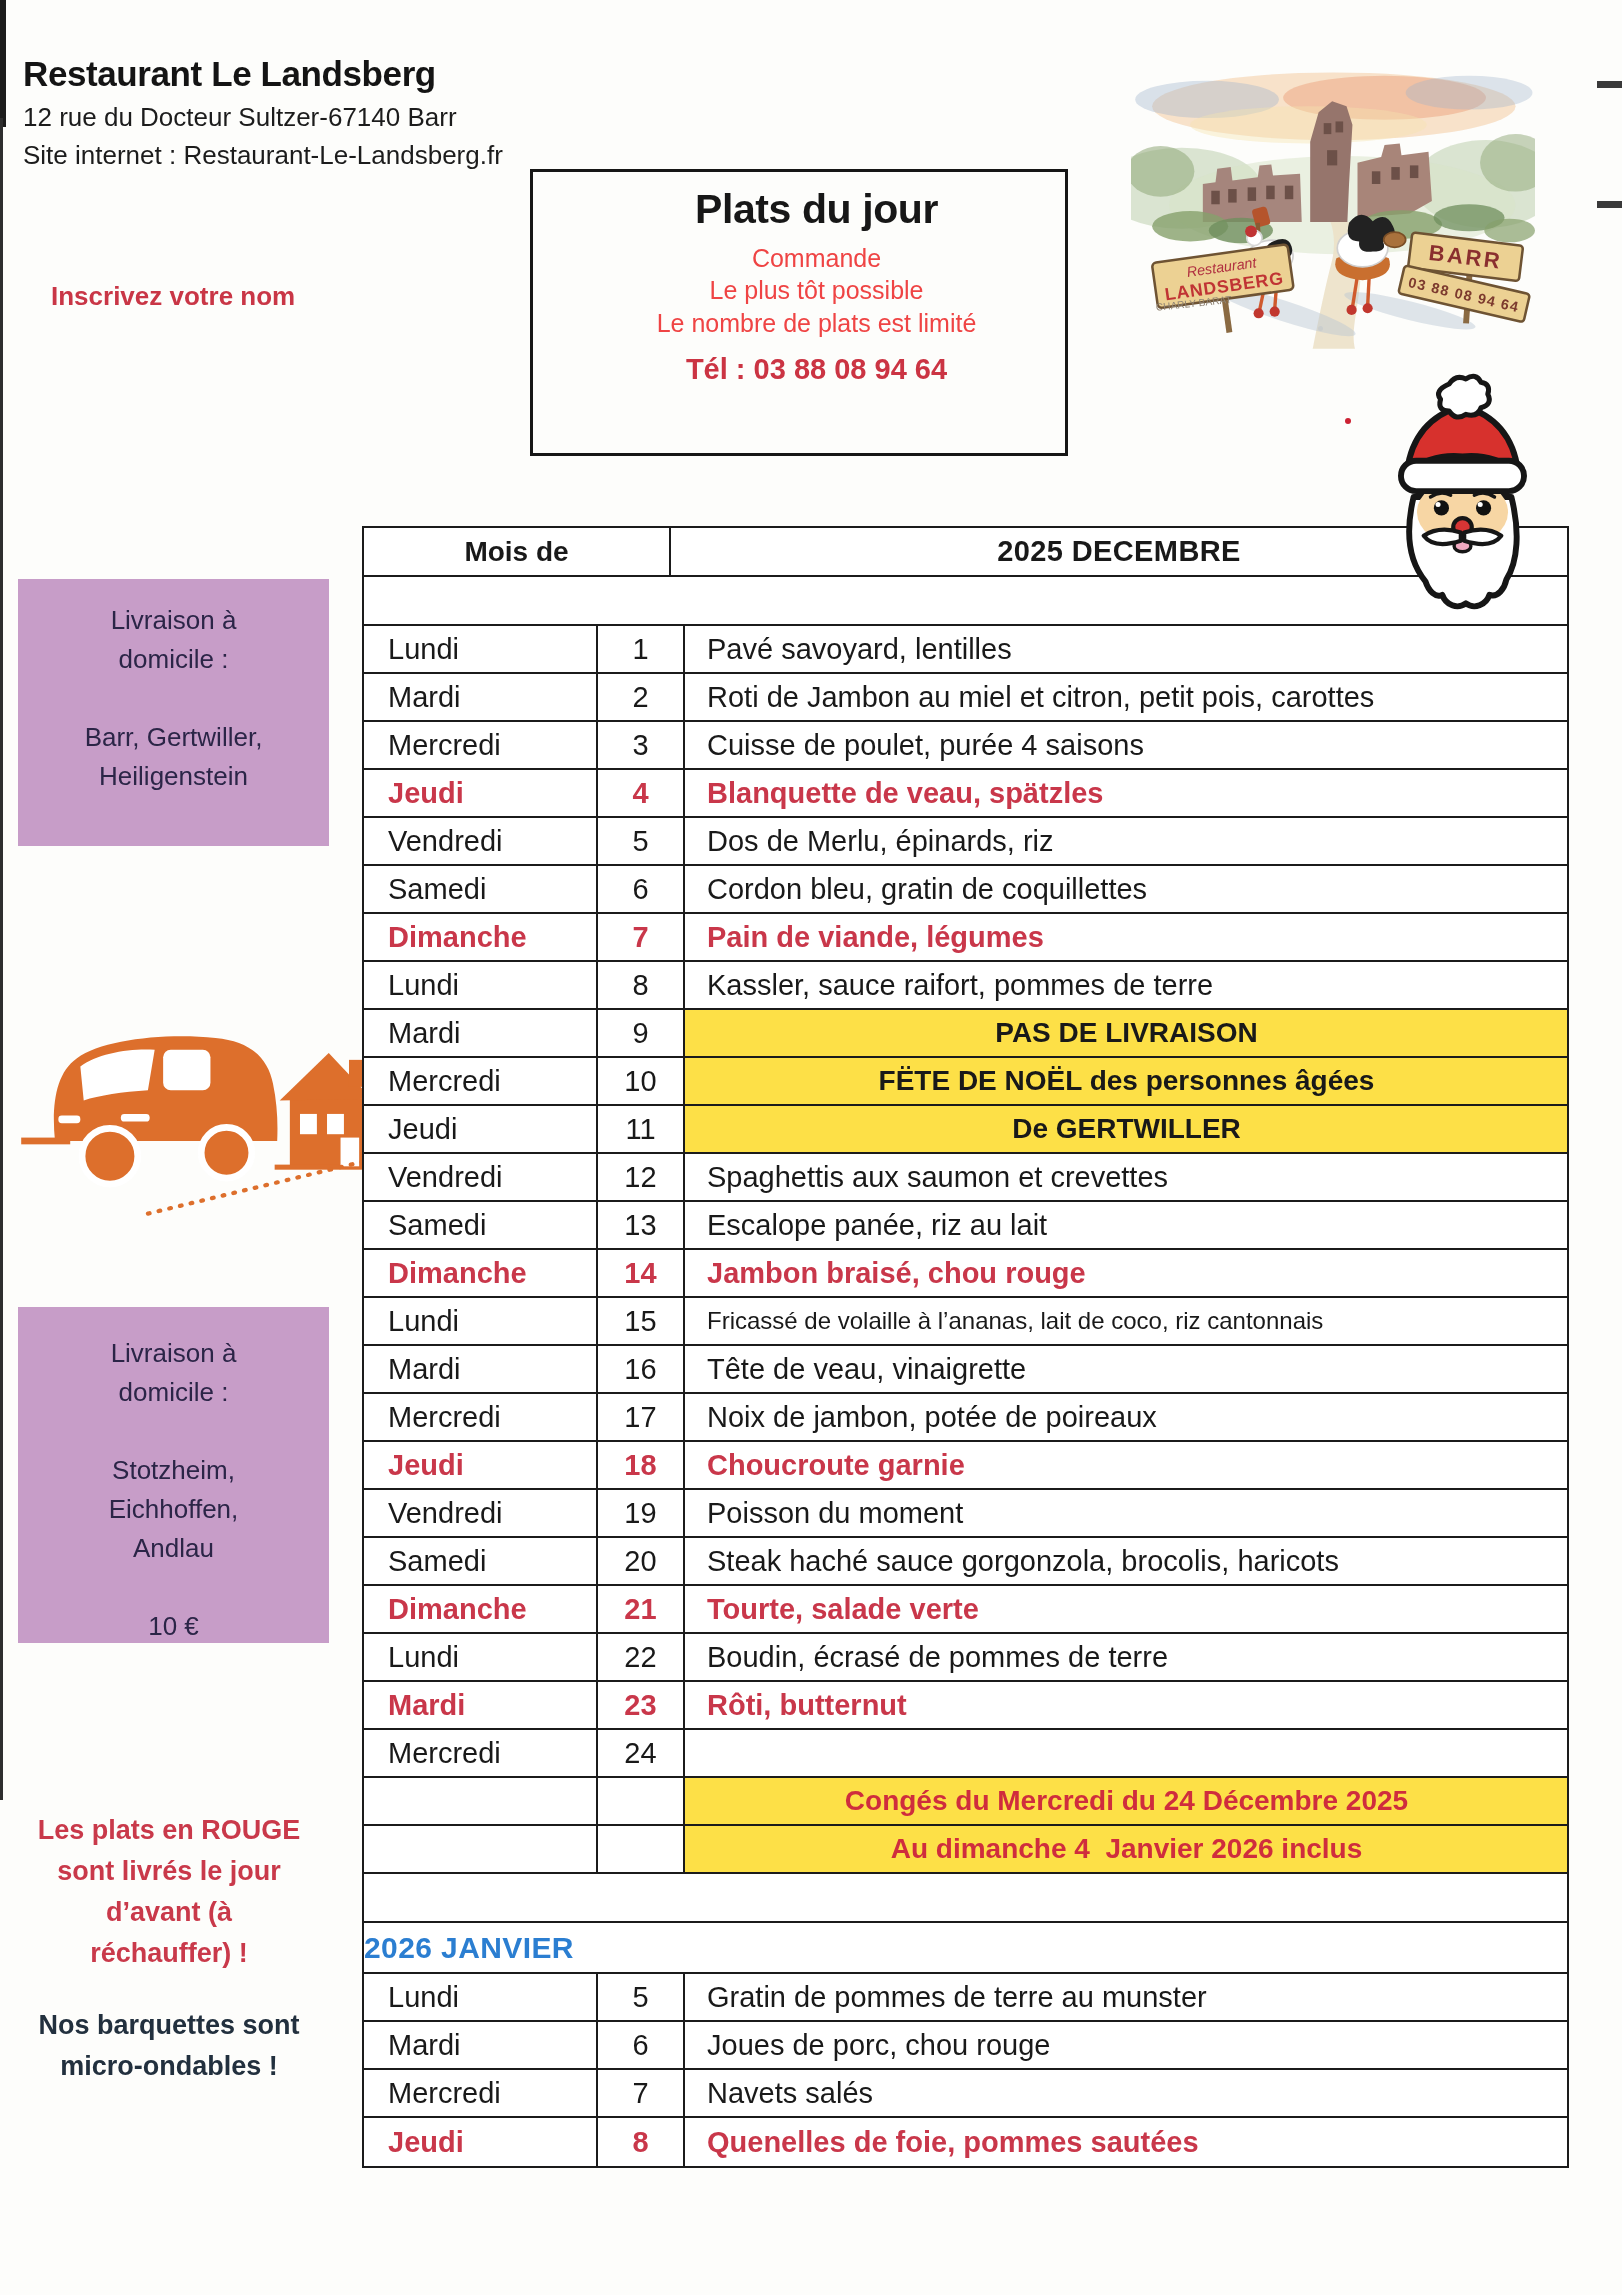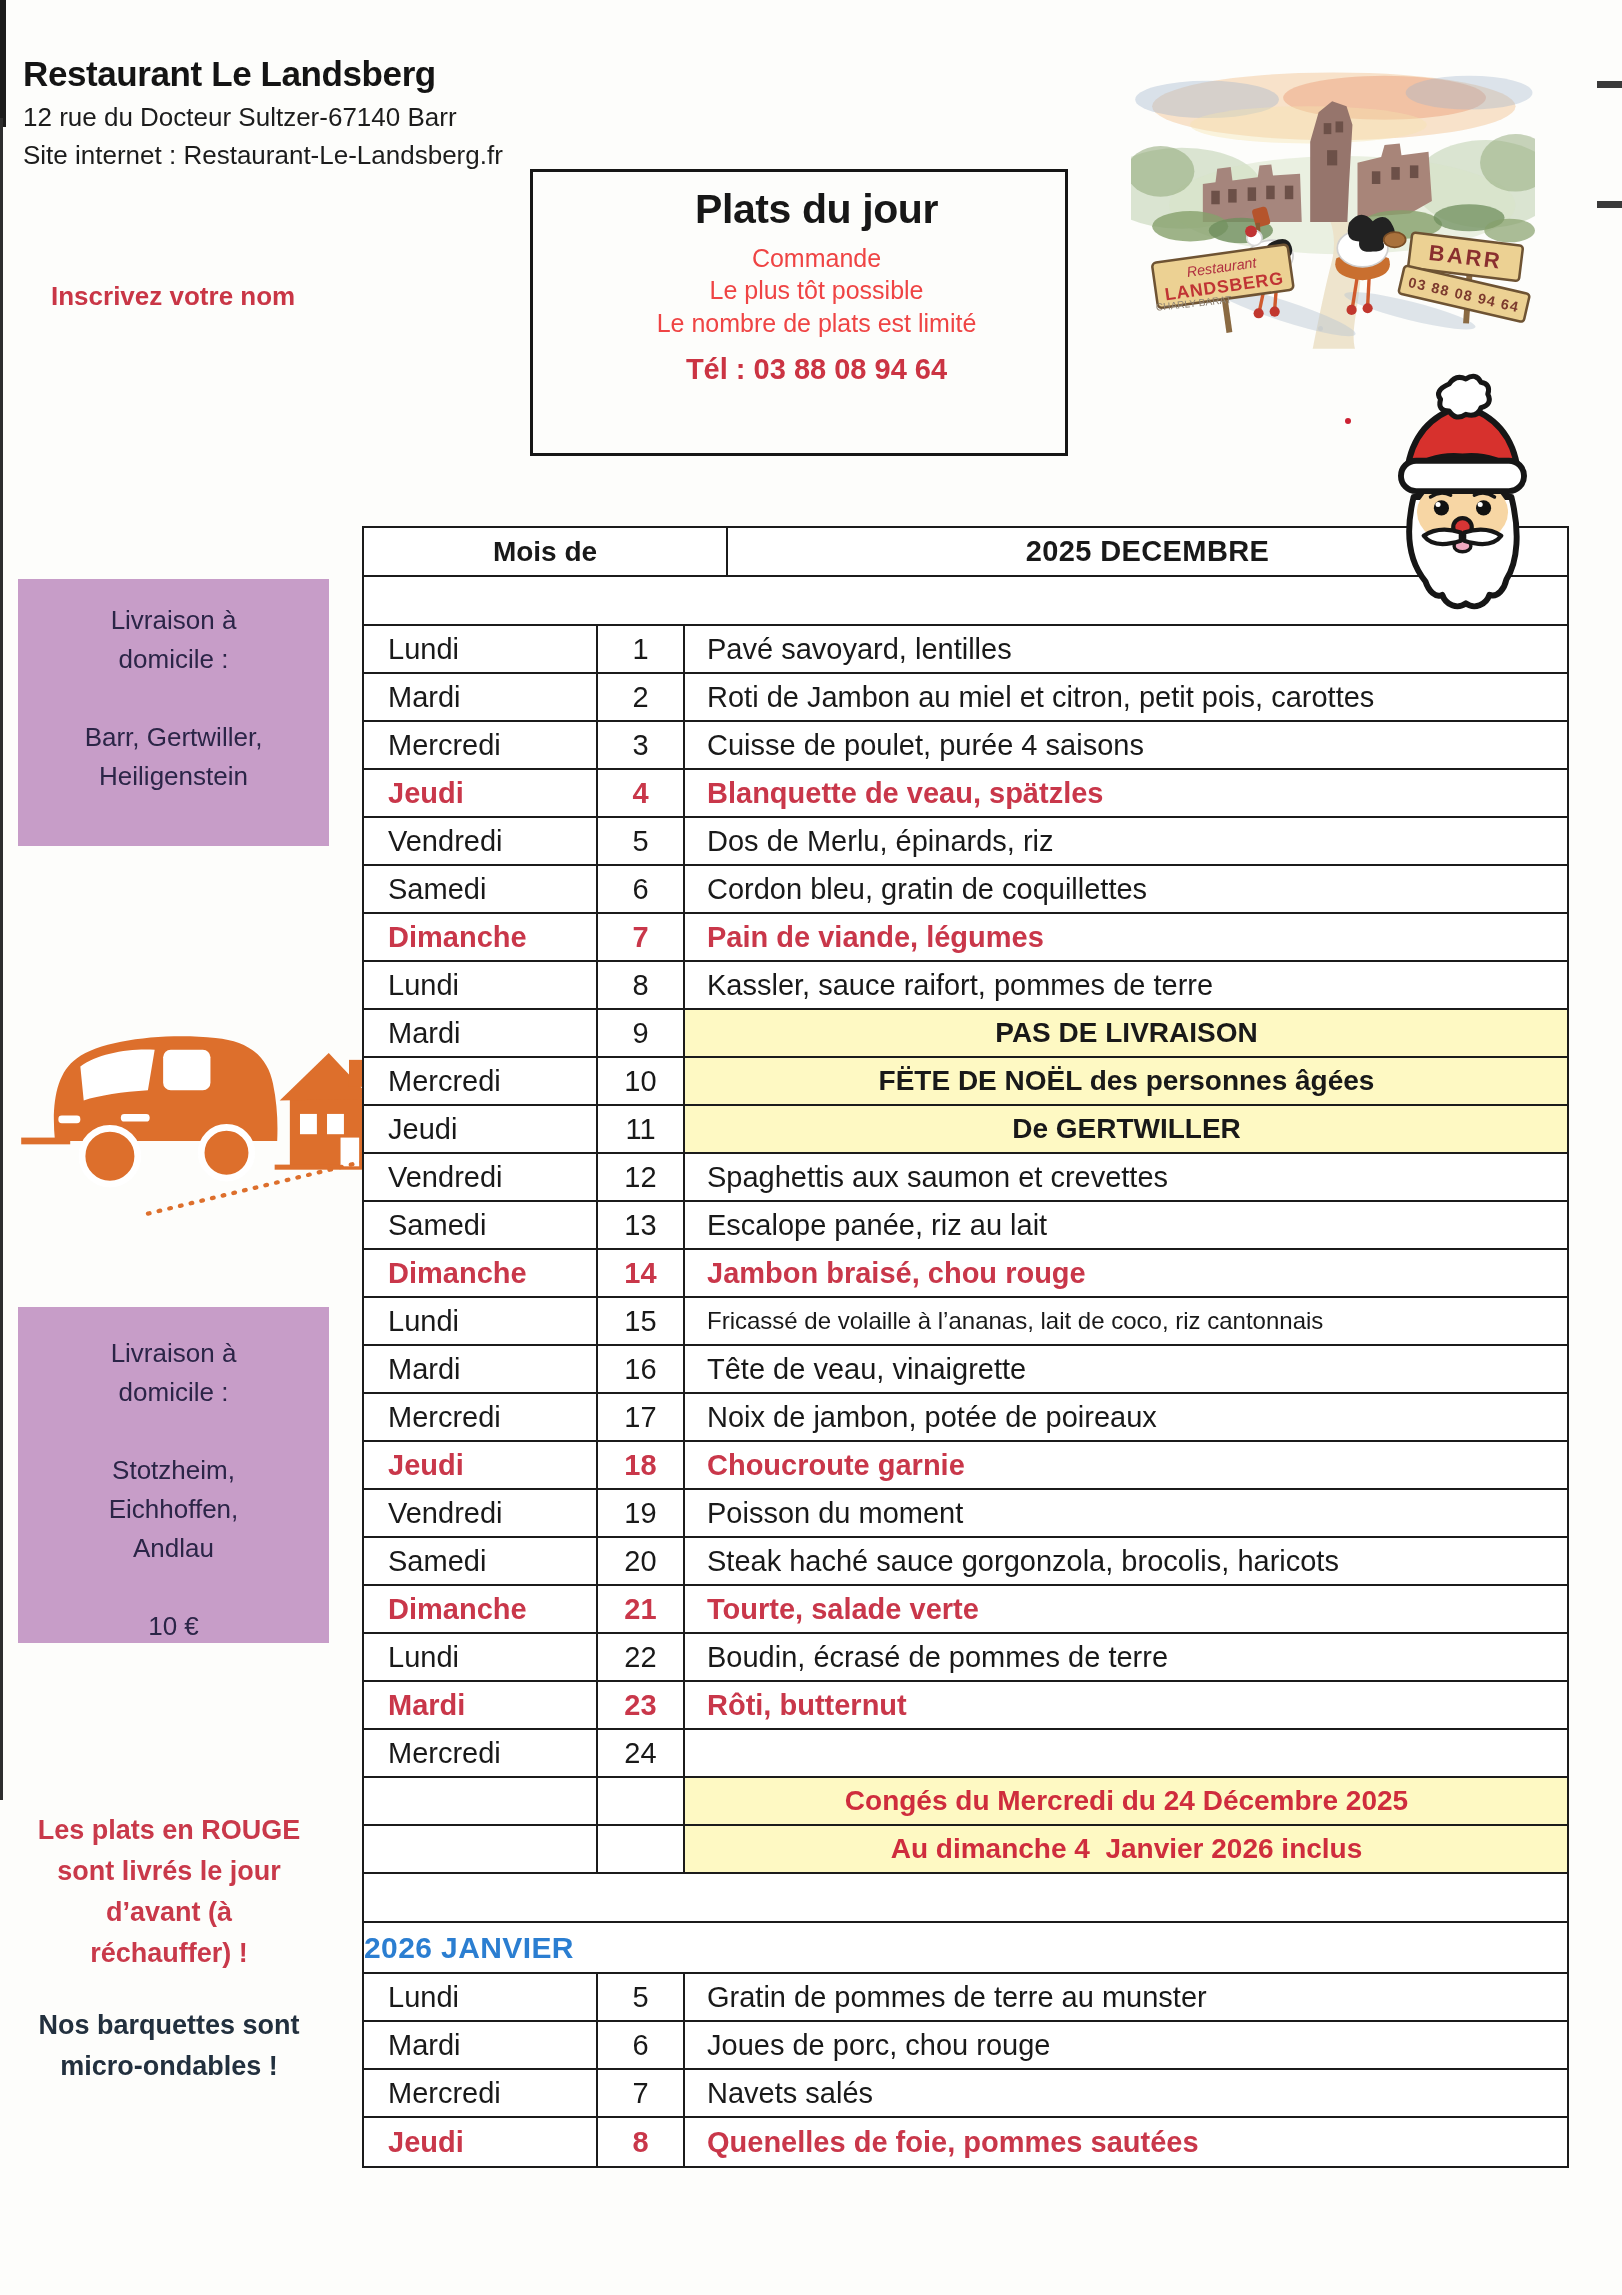--- a/index.html
+++ b/index.html
@@ -45,35 +45,35 @@
   .note{left:0;width:338px;text-align:center;white-space:pre-line;font-weight:800;line-height:1.52;}
   .red-note{top:1810px;font-size:27px;color:#c9394a;}
   .navy-note{top:2005px;font-size:27px;color:#22303e;}
 
   
   .menu-table{
     left:362px;top:526px;width:1207px;
     border:2.5px solid #1b1b1b;box-sizing:border-box;background:#fff;
   }
   .thead{display:flex;height:47px;border-bottom:2.5px solid #1b1b1b;align-items:stretch;}
-  .thead .h1{width:364px;border-right:2.5px solid #1b1b1b;display:flex;align-items:center;justify-content:center;
+  .thead .h1{width:307px;border-right:2.5px solid #1b1b1b;display:flex;align-items:center;justify-content:center;
     font-size:28px;font-weight:800;box-sizing:border-box;}
   .thead .h2{flex:1;display:flex;align-items:center;justify-content:center;font-size:29px;font-weight:800;letter-spacing:0.4px;}
   .trow{display:flex;height:48px;border-bottom:2.5px solid #1b1b1b;box-sizing:border-box;align-items:stretch;}
   .trow:last-child{border-bottom:none;}
   .trow.spacer,.trow.gap{height:49px;}
   .trow.month{height:51px;align-items:center;justify-content:flex-start;}
   .cell{display:flex;align-items:center;box-sizing:border-box;}
   .cell.day{width:234px;border-right:2.5px solid #1b1b1b;padding-left:24px;font-size:29px;}
   .cell.num{width:87px;border-right:2.5px solid #1b1b1b;justify-content:center;font-size:29px;}
   .cell.dish{flex:1;padding-left:22px;font-size:29px;}
   .trow.small .cell.dish{font-size:24px;}
   .trow.red .cell.day,.trow.red .cell.num,.trow.red .cell.dish{color:#c9374a;font-weight:800;}
   .trow.yellow .cell.dish,.trow.yellowred .cell.dish{
-    background:#fef9c3;justify-content:center;padding-left:1px;font-weight:800;font-size:28px;
+    background:#fde047;justify-content:center;padding-left:1px;font-weight:800;font-size:28px;
   }
   .trow.yellowred .cell.dish{color:#cf2d3d;}
   .month-label{font-size:30px;font-weight:800;color:#2b7ed1;letter-spacing:0.4px;}
 
   svg text{font-family:"Liberation Sans","DejaVu Sans",sans-serif;}
 </style>
 </head>
 <body>
 
 <div class="page">

